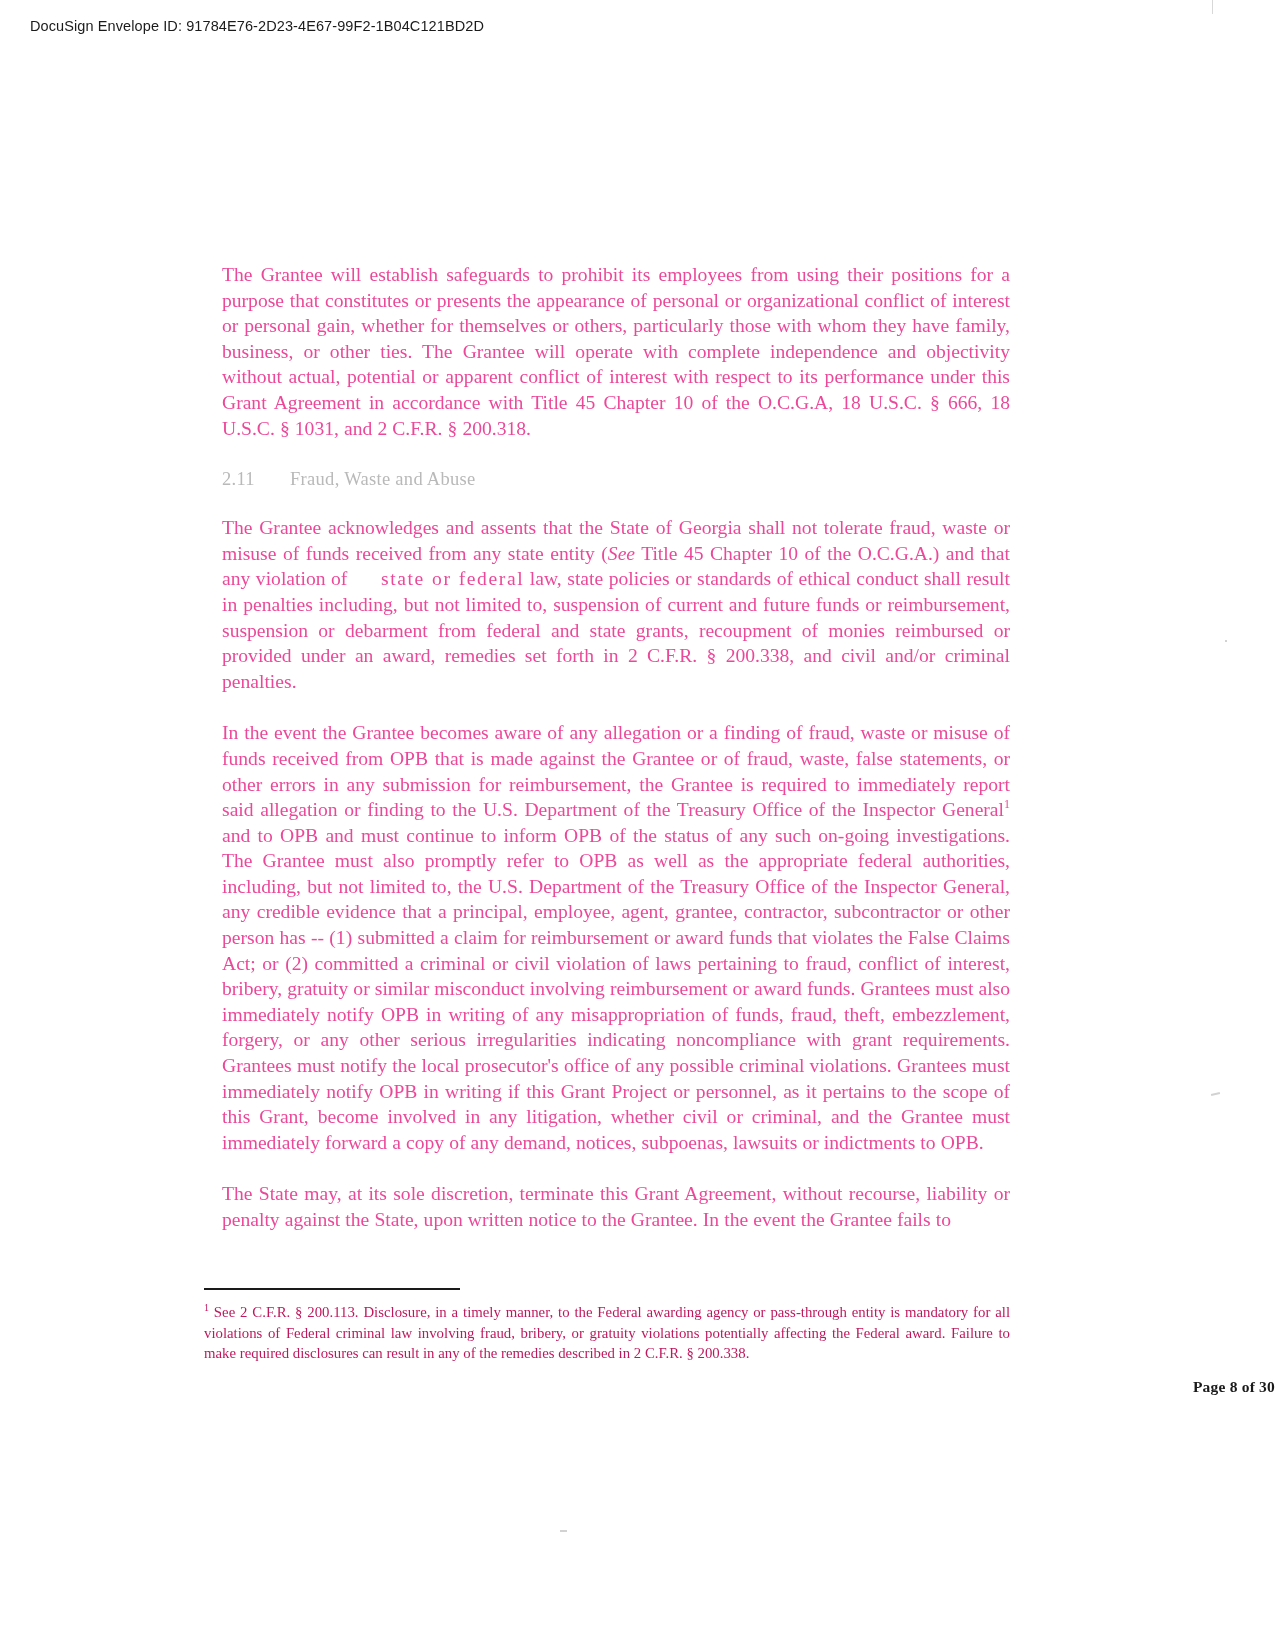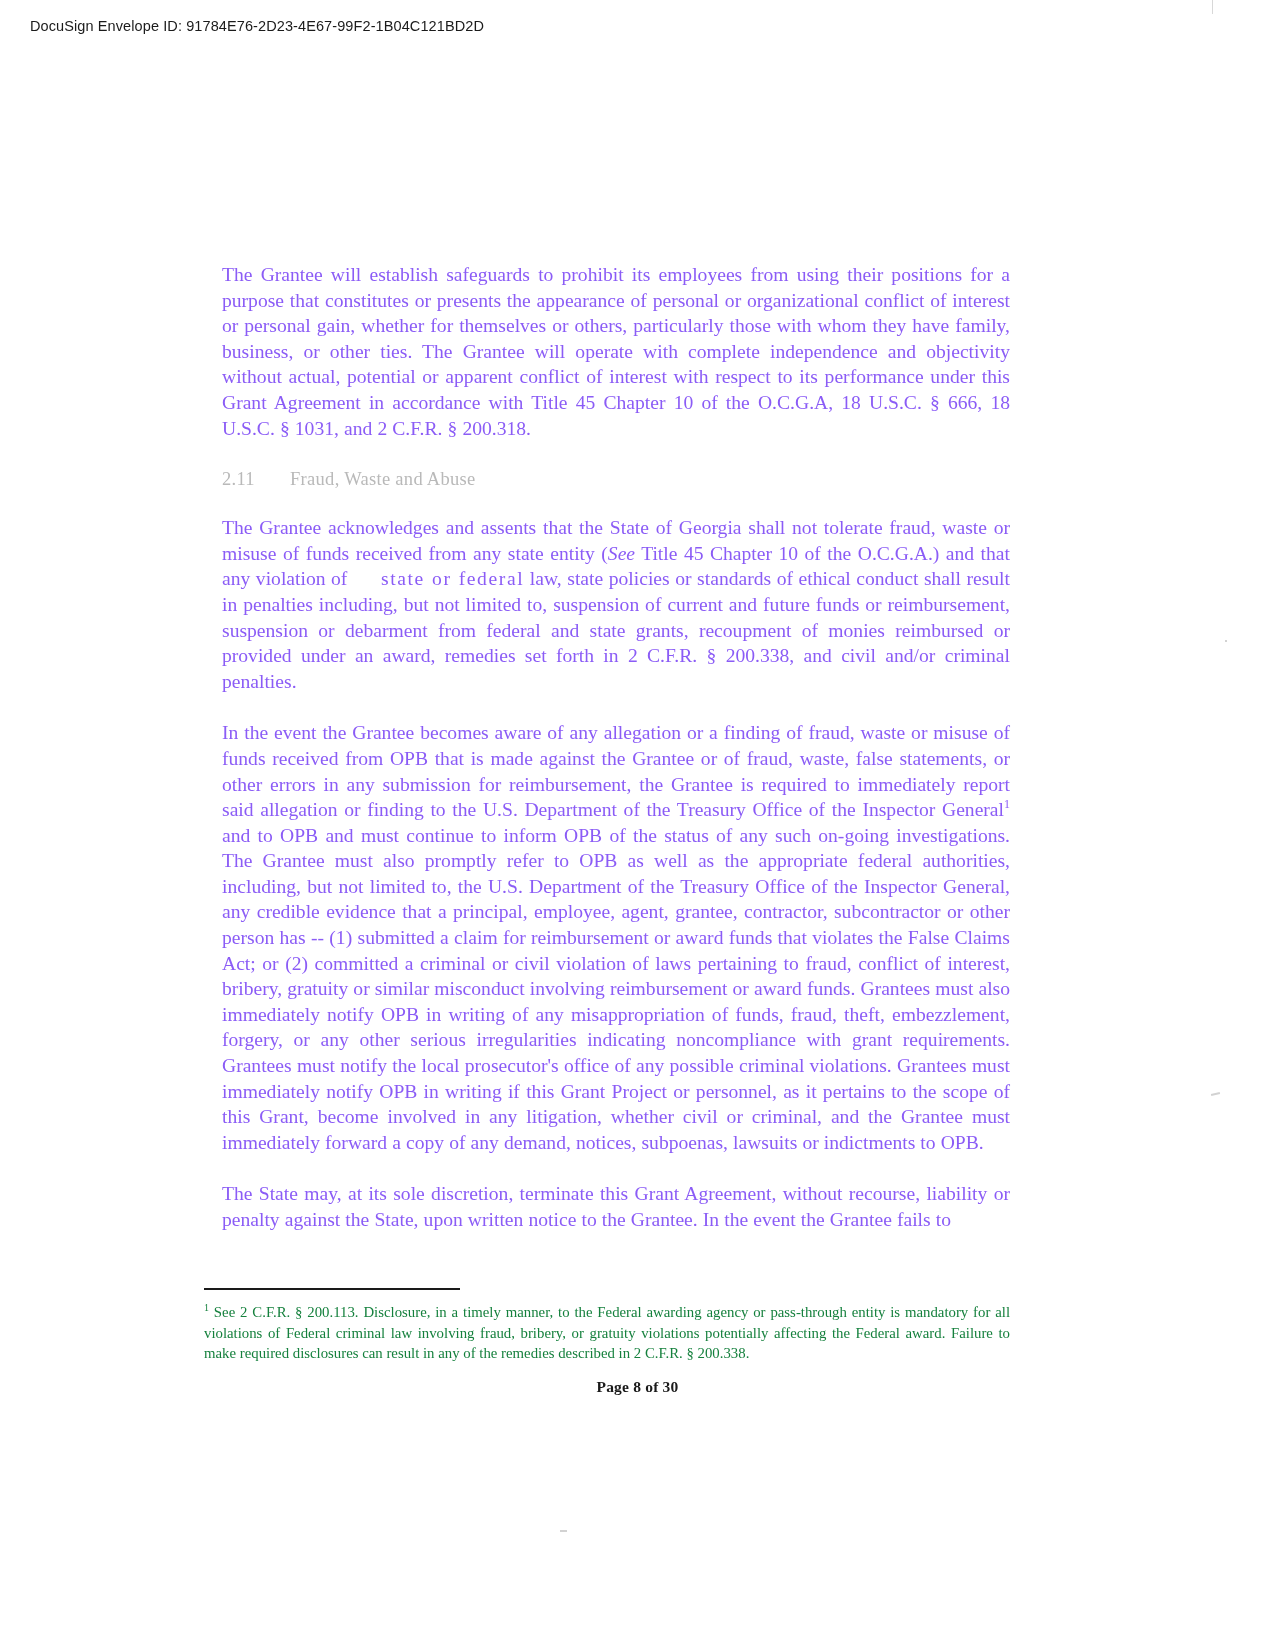--- a/index.html
+++ b/index.html
@@ -51,21 +51,21 @@
     top: 262px;
     width: 788px;
   }
 
   p.body-par {
     margin: 0 0 26px 0;
     font-size: 19.6px;
     line-height: 25.6px;
     text-align: justify;
     text-justify: inter-word;
-    color: #8b5cf6;
+    color: #ec4899;
     word-spacing: 0.2px;
   }
   p.body-par.tight-after { margin-bottom: 32px; }
 
   .ital { font-style: italic; margin-top: 44px; }
 
   .wide-span { letter-spacing: 1.6px; margin-left: 28px; }
 
   sup.fn-ref {
     font-size: 12px;
@@ -99,35 +99,35 @@
     width: 256px;
     height: 2px;
     background: #1a1a1a;
     margin: 0 0 12px 0;
   }
   .footnote-text {
     margin: 0;
     font-size: 14.8px;
     line-height: 20.5px;
     text-align: justify;
-    color: #15803d;
+    color: #be185d;
   }
   .footnote-text sup.fn-mark {
     font-size: 10px;
     vertical-align: super;
     line-height: 0;
   }
 
   
   .page-footer {
     position: absolute;
     left: 0;
     right: 0;
     top: 1378px;
-    text-align: center;
+    text-align: right;
     font-size: 15.5px;
     font-weight: bold;
     color: #1a1a1a;
     letter-spacing: 0.2px;
   }
 
   
   .speckle {
     position: absolute;
     background: #d2d2d2;

